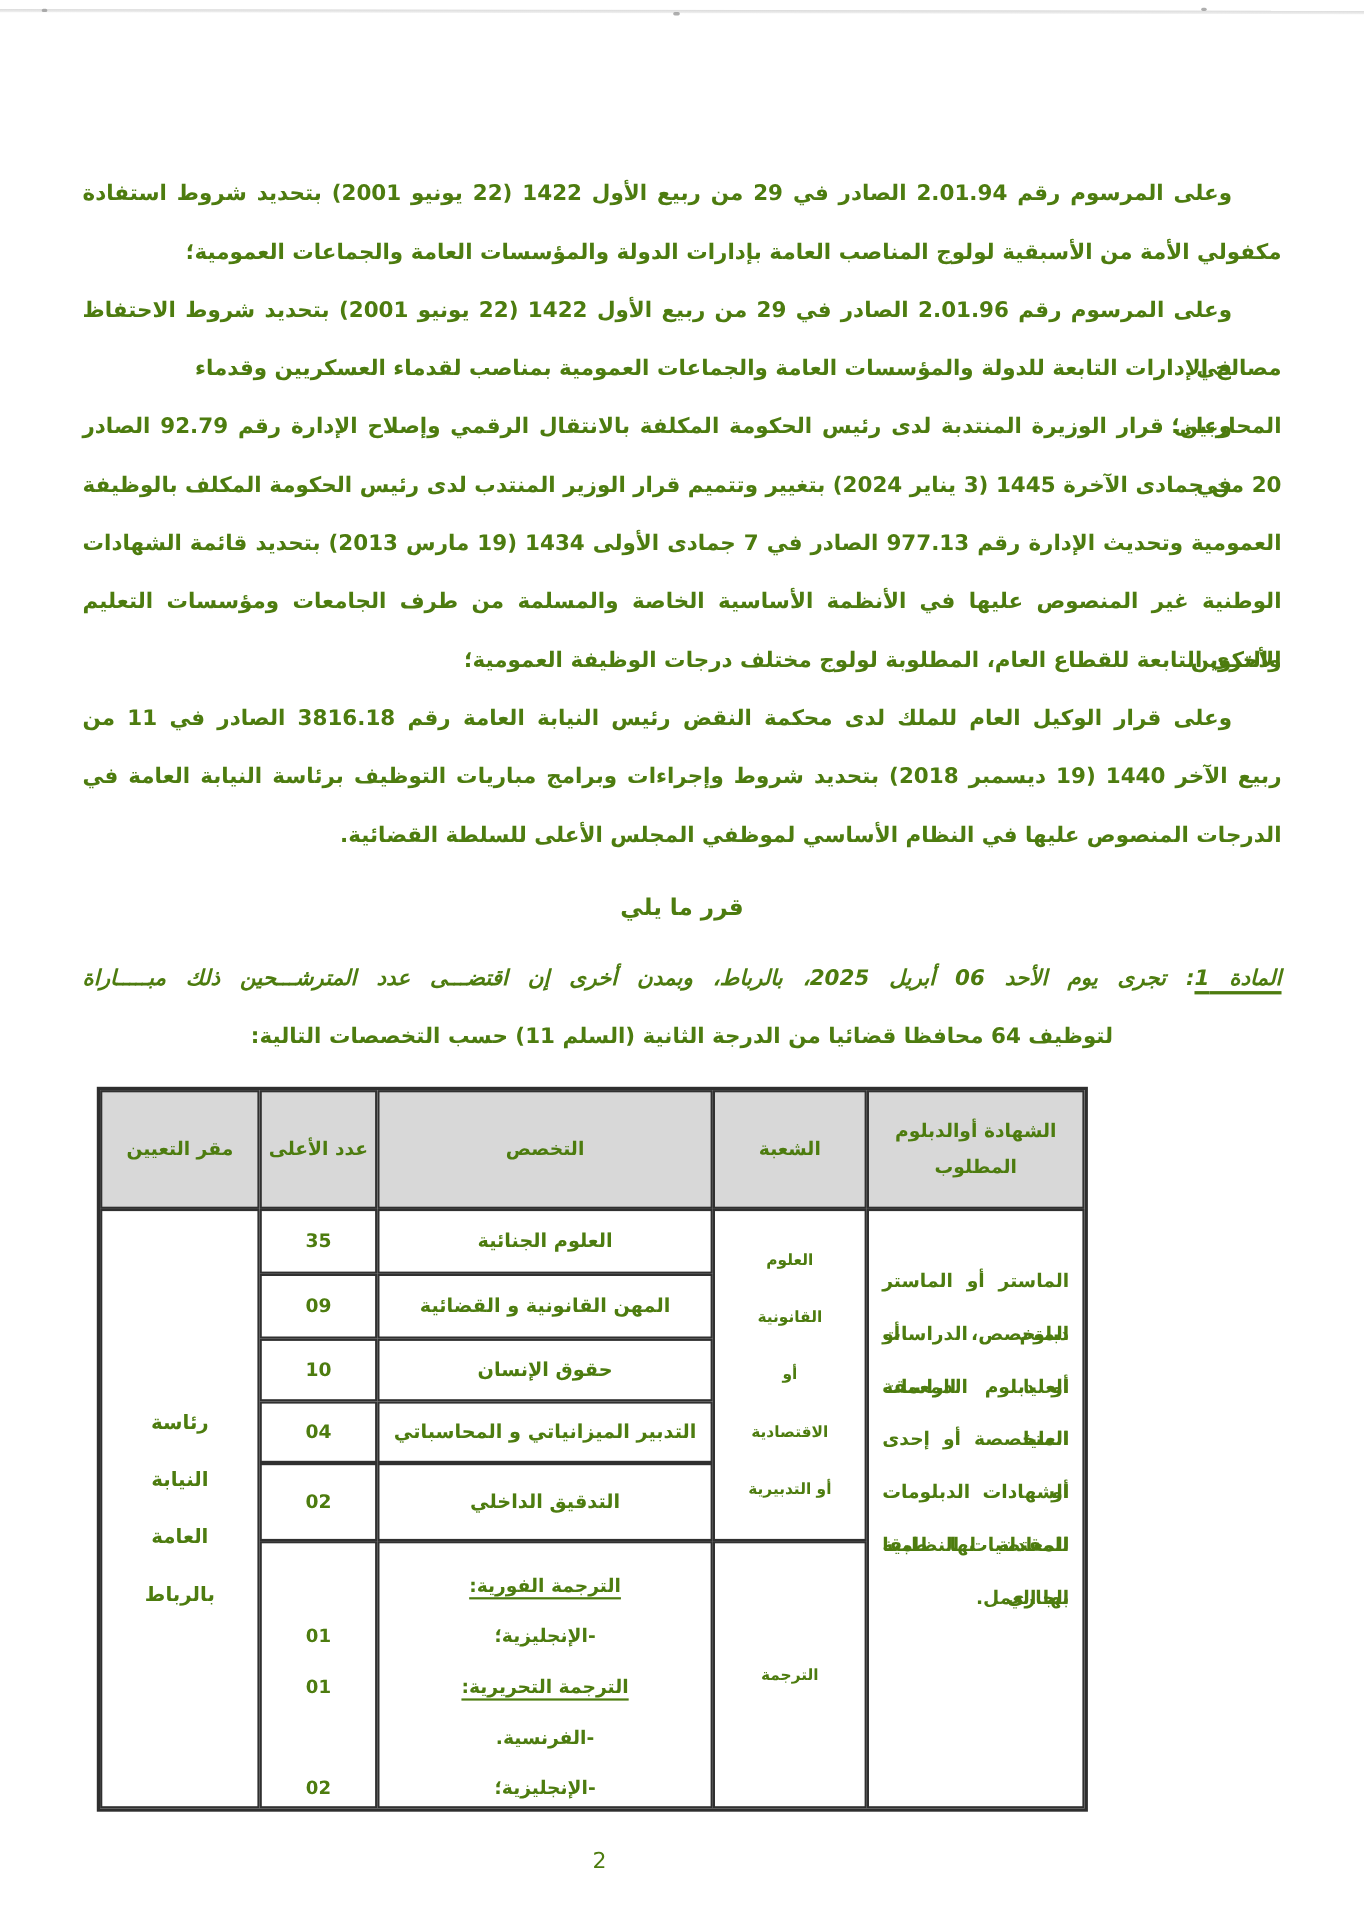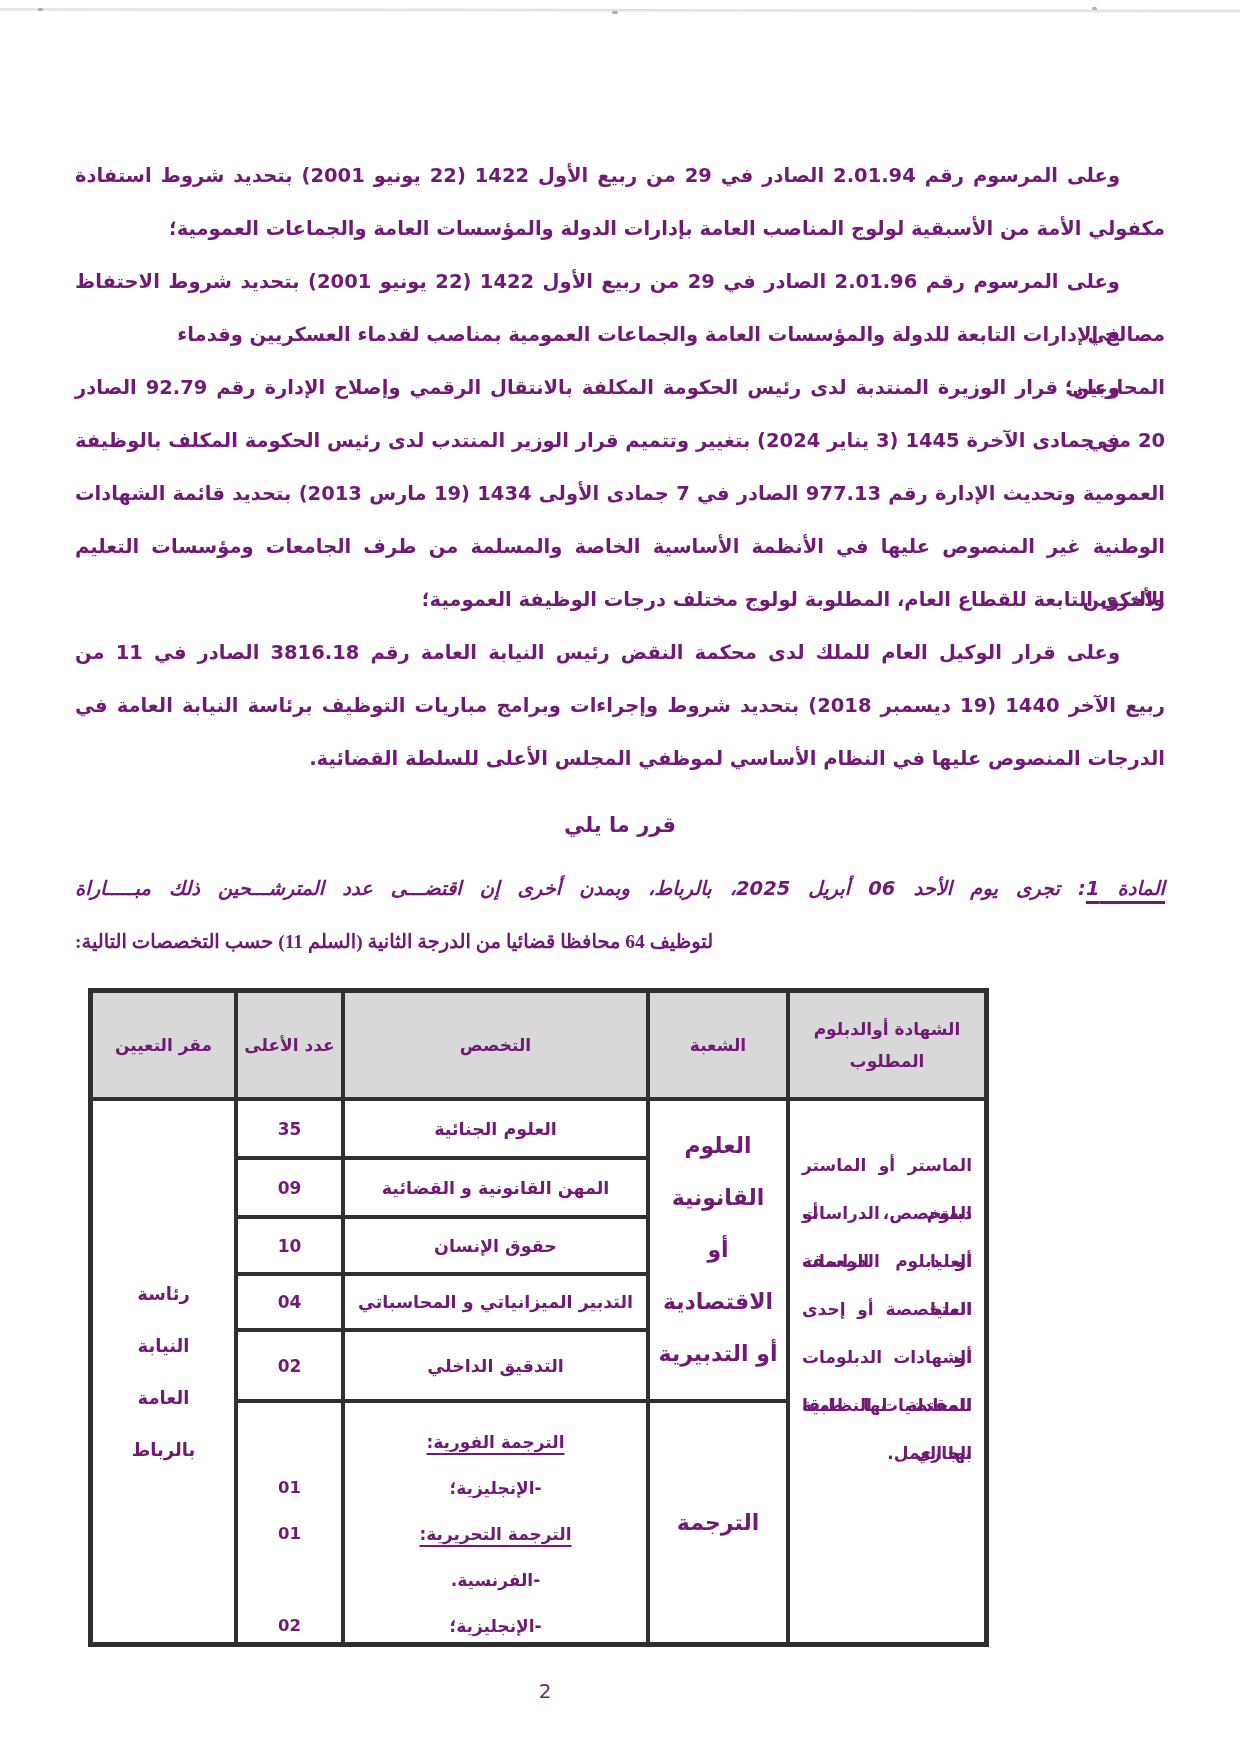--- a/index.html
+++ b/index.html
@@ -3,21 +3,21 @@
 <meta charset="utf-8">
 <style>
   html,body{margin:0;padding:0;background:#ffffff;}
   .page{
     position:relative;
     width:1240px;height:1753px;
     background:#ffffff;
     overflow:hidden;
     font-family:"DejaVu Sans",sans-serif;
     font-weight:bold;
-    color:#701a75;
+    color:#4d7c0f;
     direction:rtl;
   }
   
   .scan-edge{
     position:absolute;top:9px;left:0;width:1240px;height:3px;
     background:linear-gradient(to bottom,#cfcfcf,#ececec);
     opacity:.75;transform:rotate(.08deg);
   }
   .speck{position:absolute;background:#9a9a9a;border-radius:2px;opacity:.8;}
 
@@ -39,21 +39,21 @@
     position:absolute;top:799px;left:0;width:1240px;height:53px;line-height:53px;
     text-align:center;font-size:21px;
   }
   .decision-heading span{
     text-underline-offset:7px;text-decoration-thickness:2.5px;
   }
 
   .article-block{position:absolute;top:862px;right:75px;width:1090px;}
   .article-line{height:53px;line-height:53px;font-size:19.5px;}
   .article-line.l1{text-align:justify;text-align-last:justify;font-style:italic;}
-  .article-line.l2{text-align:left;font-family:Liberation Serif, serif;}
+  .article-line.l2{text-align:center;}
   .article-label{
     text-decoration:underline;text-underline-offset:6px;text-decoration-thickness:2.5px;
   }
 
   
   .doc-table{
     position:absolute;left:88px;top:988px;
     display:grid;direction:rtl;
     grid-template-columns:198px 140px 305px 107px 145px;
     grid-template-rows:108px 59px 59px 57px 56px 71px 243px;
@@ -65,21 +65,21 @@
     border:2px solid #303030;box-sizing:border-box;
     display:flex;align-items:center;justify-content:center;
     text-align:center;overflow:hidden;
   }
   .th{background:#d8d8d8;font-size:17px;line-height:1.9;padding:0 3px;}
   .spec-cell{font-size:17.5px;}
   .count-cell{font-size:17px;}
   .cert-cell{display:block;padding:40px 12px 0 12px;font-size:17px;}
   .cert-line{height:48px;line-height:48px;text-align:justify;text-align-last:justify;}
   .cert-line.last{text-align:right;text-align-last:right;}
-  .branch-cell{display:flex;flex-direction:column;justify-content:center;font-size:22px;}
+  .branch-cell{display:flex;flex-direction:column;justify-content:center;font-size:14px;}
   .branch-line{height:52px;line-height:52px;}
   .loc-cell{display:flex;flex-direction:column;justify-content:center;font-size:18px;}
   .loc-line{height:52px;line-height:52px;}
   .trans-cell{display:block;padding-top:16px;font-size:17px;}
   .trans-count-cell{display:block;padding-top:16px;font-size:16.5px;}
   .trans-line{height:46px;line-height:46px;text-align:center;}
   .trans-line .ul-inner,
   .trans-line.ul{text-decoration:underline;text-underline-offset:5px;text-decoration-thickness:2px;}
 
   .page-number{

